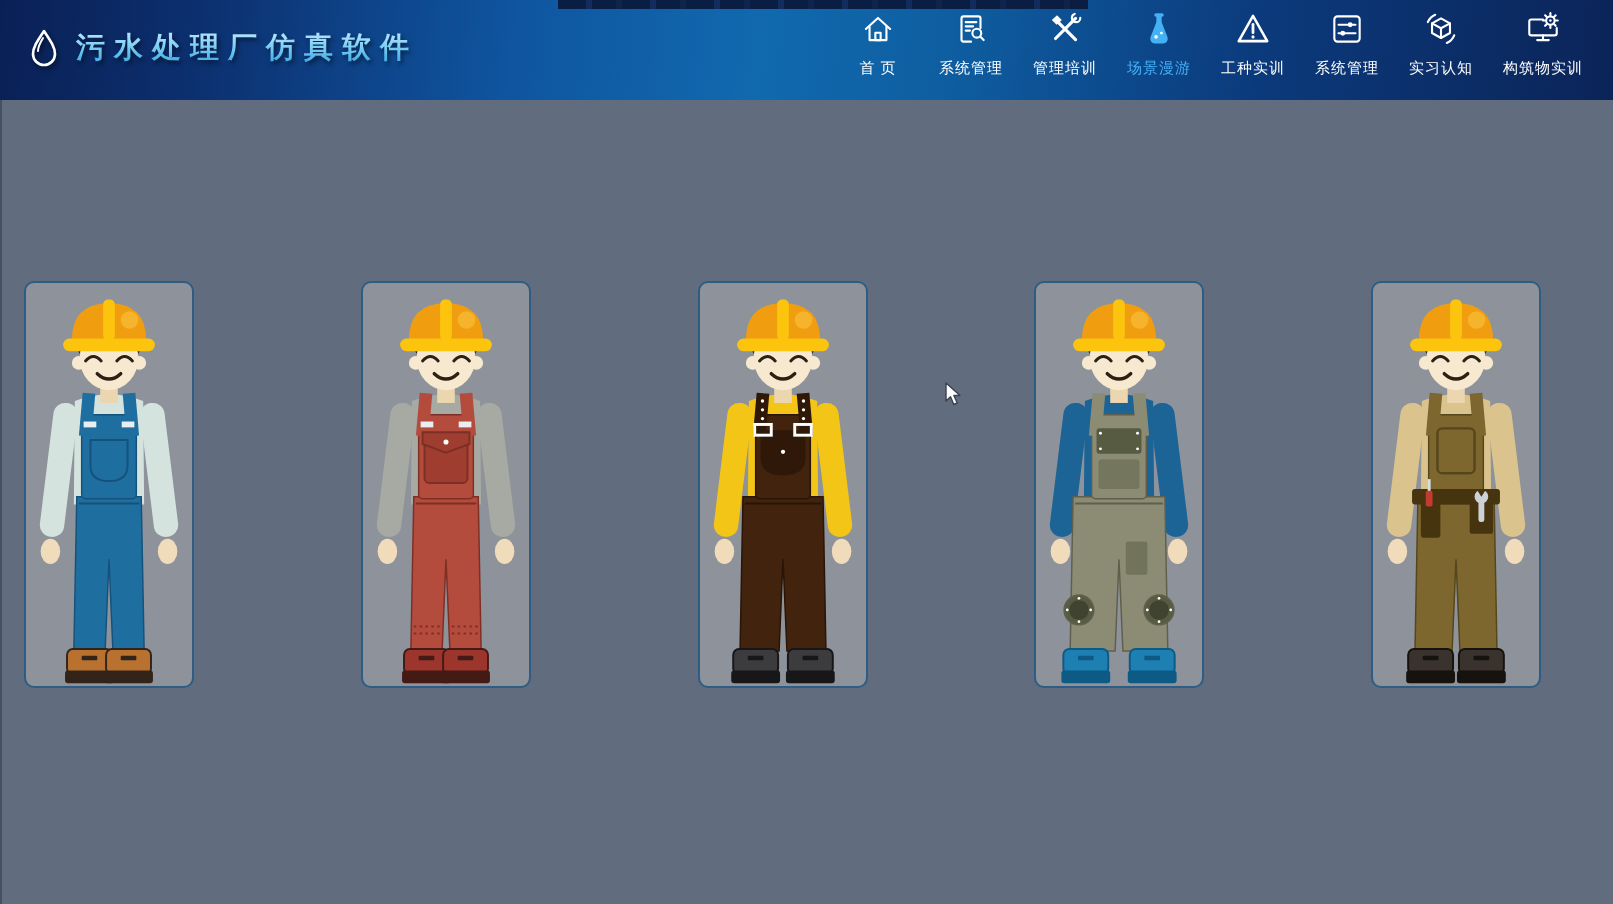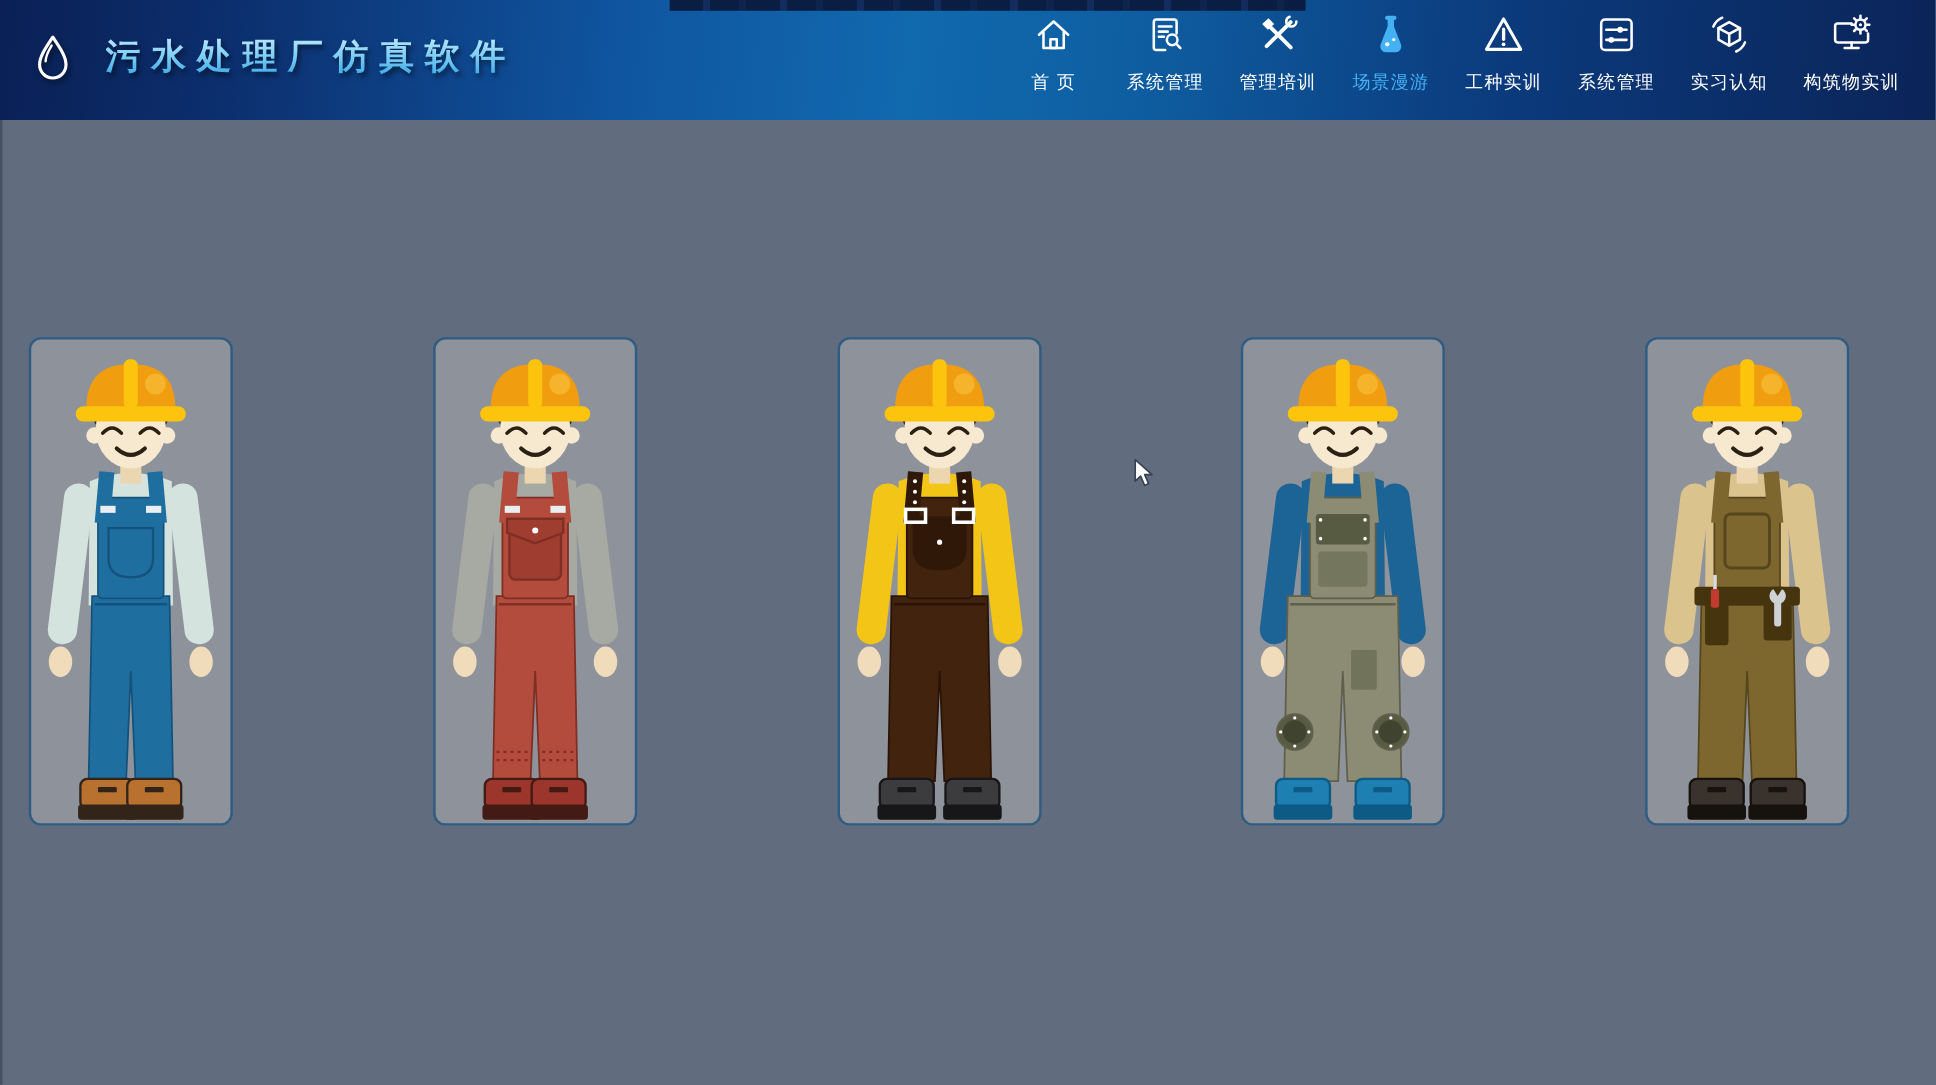--- a/index.html
+++ b/index.html
@@ -12,21 +12,21 @@
   
   .header{
     position:absolute;left:0;top:0;width:1613px;height:100px;
     background:linear-gradient(96deg,#0a2055 0%,#0c2f6e 12%,#0f55a0 32%,#1169ae 47%,#0e5fa2 58%,#0b3a7c 78%,#0b2458 100%);
   }
   .top-strip{
     position:absolute;left:558px;top:0;width:530px;height:9px;
     background:repeating-linear-gradient(90deg,#0a1a3e 0 28px,#13295a 28px 34px,#0a1a3e 34px 58px,#0e2149 58px 64px);
     opacity:.95;
   }
-  .brand{position:absolute;left:26px;top:28px;display:flex;align-items:flex-start;gap:26px;}
+  .brand{position:absolute;left:26px;top:28px;display:flex;align-items:flex-start;gap:14px;}
   .brand svg{display:block;}
   .app-title{
     font-size:29px;font-weight:bold;letter-spacing:9px;white-space:nowrap;
     background:linear-gradient(180deg,#c8ecff 0%,#7fd0f5 45%,#2a9fe2 100%);
     -webkit-background-clip:text;background-clip:text;color:transparent;
   }
   .brand-wrap{filter:drop-shadow(2px 3px 2px rgba(0,0,0,.5));}
   .nav{position:absolute;right:30px;top:10px;display:flex;gap:30px;align-items:flex-start;}
   .nav-item{display:flex;flex-direction:column;align-items:center;gap:11px;cursor:pointer;min-width:62px;}
   .nav-item svg{display:block;height:38px;width:38px;}

